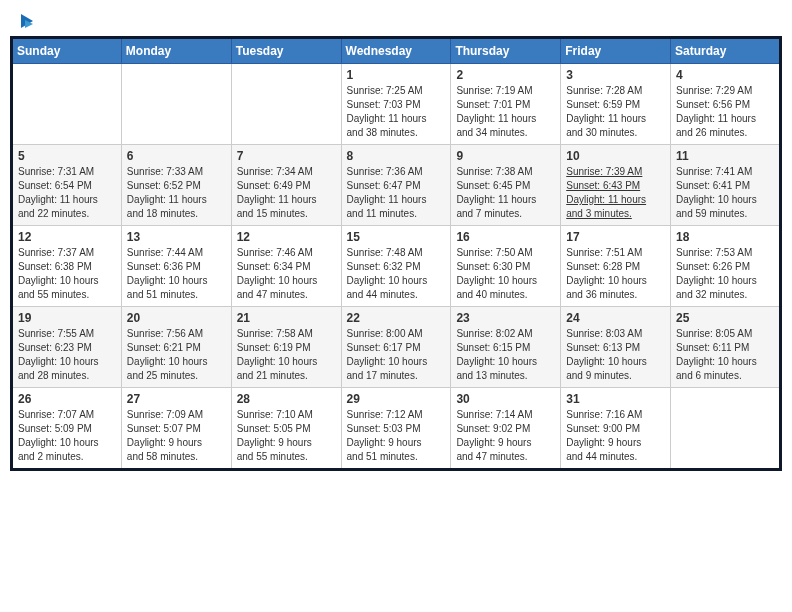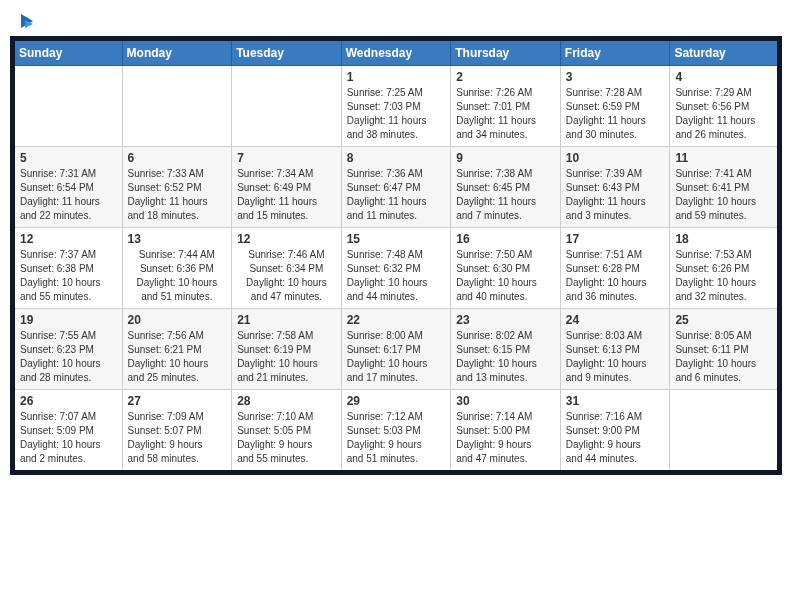--- a/index.html
+++ b/index.html
@@ -41,21 +41,21 @@
       color: #333;
       line-height: 1.1;
     }
     .subtitle {
       font-size: 14px;
       color: #555;
     }
     .calendar {
       width: 100%;
       border-collapse: collapse;
-      border: 5px solid #0f172a;
+      border: 3px solid #0f172a;
     }
     .calendar th {
       background: #3a7abf;
       color: #fff;
       font-size: 12px;
       font-weight: bold;
       padding: 5px 4px;
       text-align: left;
       border: 1px solid #2a5a9f;
     }
@@ -131,21 +131,21 @@
         <td class="empty-cell"></td>
         <td>
           <span class="day-number">1</span>
           <div class="day-detail" style="white-space: pre-line;">Sunrise: 7:25 AM
 Sunset: 7:03 PM
 Daylight: 11 hours
 and 38 minutes.</div>
         </td>
         <td>
           <span class="day-number">2</span>
-          <div class="day-detail" style="white-space: pre-line;">Sunrise: 7:26 AM
+          <div class="day-detail" style="white-space: pre-line;">Sunrise: 7:19 AM
 Sunset: 7:01 PM
 Daylight: 11 hours
 and 34 minutes.</div>
         </td>
         <td>
           <span class="day-number">3</span>
           <div class="day-detail" style="white-space: pre-line;">Sunrise: 7:28 AM
 Sunset: 6:59 PM
 Daylight: 11 hours
 and 30 minutes.</div>
@@ -189,21 +189,21 @@
         </td>
         <td>
           <span class="day-number">9</span>
           <div class="day-detail" style="white-space: pre-line;">Sunrise: 7:38 AM
 Sunset: 6:45 PM
 Daylight: 11 hours
 and 7 minutes.</div>
         </td>
         <td>
           <span class="day-number">10</span>
-          <div class="day-detail" style="white-space: pre-line;">Sunrise: 7:39 AM
+          <div class="day-detail" style="white-space: pre-line; text-decoration: underline;">Sunrise: 7:39 AM
 Sunset: 6:43 PM
 Daylight: 11 hours
 and 3 minutes.</div>
         </td>
         <td>
           <span class="day-number">11</span>
           <div class="day-detail" style="white-space: pre-line;">Sunrise: 7:41 AM
 Sunset: 6:41 PM
 Daylight: 10 hours
 and 59 minutes.</div>
@@ -212,28 +212,28 @@
       <tr class="row-odd">
         <td>
           <span class="day-number">12</span>
           <div class="day-detail" style="white-space: pre-line;">Sunrise: 7:37 AM
 Sunset: 6:38 PM
 Daylight: 10 hours
 and 55 minutes.</div>
         </td>
         <td>
           <span class="day-number">13</span>
-          <div class="day-detail" style="white-space: pre-line; text-align: center;">Sunrise: 7:44 AM
+          <div class="day-detail" style="white-space: pre-line;">Sunrise: 7:44 AM
 Sunset: 6:36 PM
 Daylight: 10 hours
 and 51 minutes.</div>
         </td>
         <td>
           <span class="day-number">12</span>
-          <div class="day-detail" style="white-space: pre-line; text-align: center;">Sunrise: 7:46 AM
+          <div class="day-detail" style="white-space: pre-line;">Sunrise: 7:46 AM
 Sunset: 6:34 PM
 Daylight: 10 hours
 and 47 minutes.</div>
         </td>
         <td>
           <span class="day-number">15</span>
           <div class="day-detail" style="white-space: pre-line;">Sunrise: 7:48 AM
 Sunset: 6:32 PM
 Daylight: 10 hours
 and 44 minutes.</div>
@@ -336,21 +336,21 @@
         <td>
           <span class="day-number">29</span>
           <div class="day-detail" style="white-space: pre-line;">Sunrise: 7:12 AM
 Sunset: 5:03 PM
 Daylight: 9 hours
 and 51 minutes.</div>
         </td>
         <td>
           <span class="day-number">30</span>
           <div class="day-detail" style="white-space: pre-line;">Sunrise: 7:14 AM
-Sunset: 5:00 PM
+Sunset: 9:02 PM
 Daylight: 9 hours
 and 47 minutes.</div>
         </td>
         <td>
           <span class="day-number">31</span>
           <div class="day-detail" style="white-space: pre-line;">Sunrise: 7:16 AM
 Sunset: 9:00 PM
 Daylight: 9 hours
 and 44 minutes.</div>
         </td>

